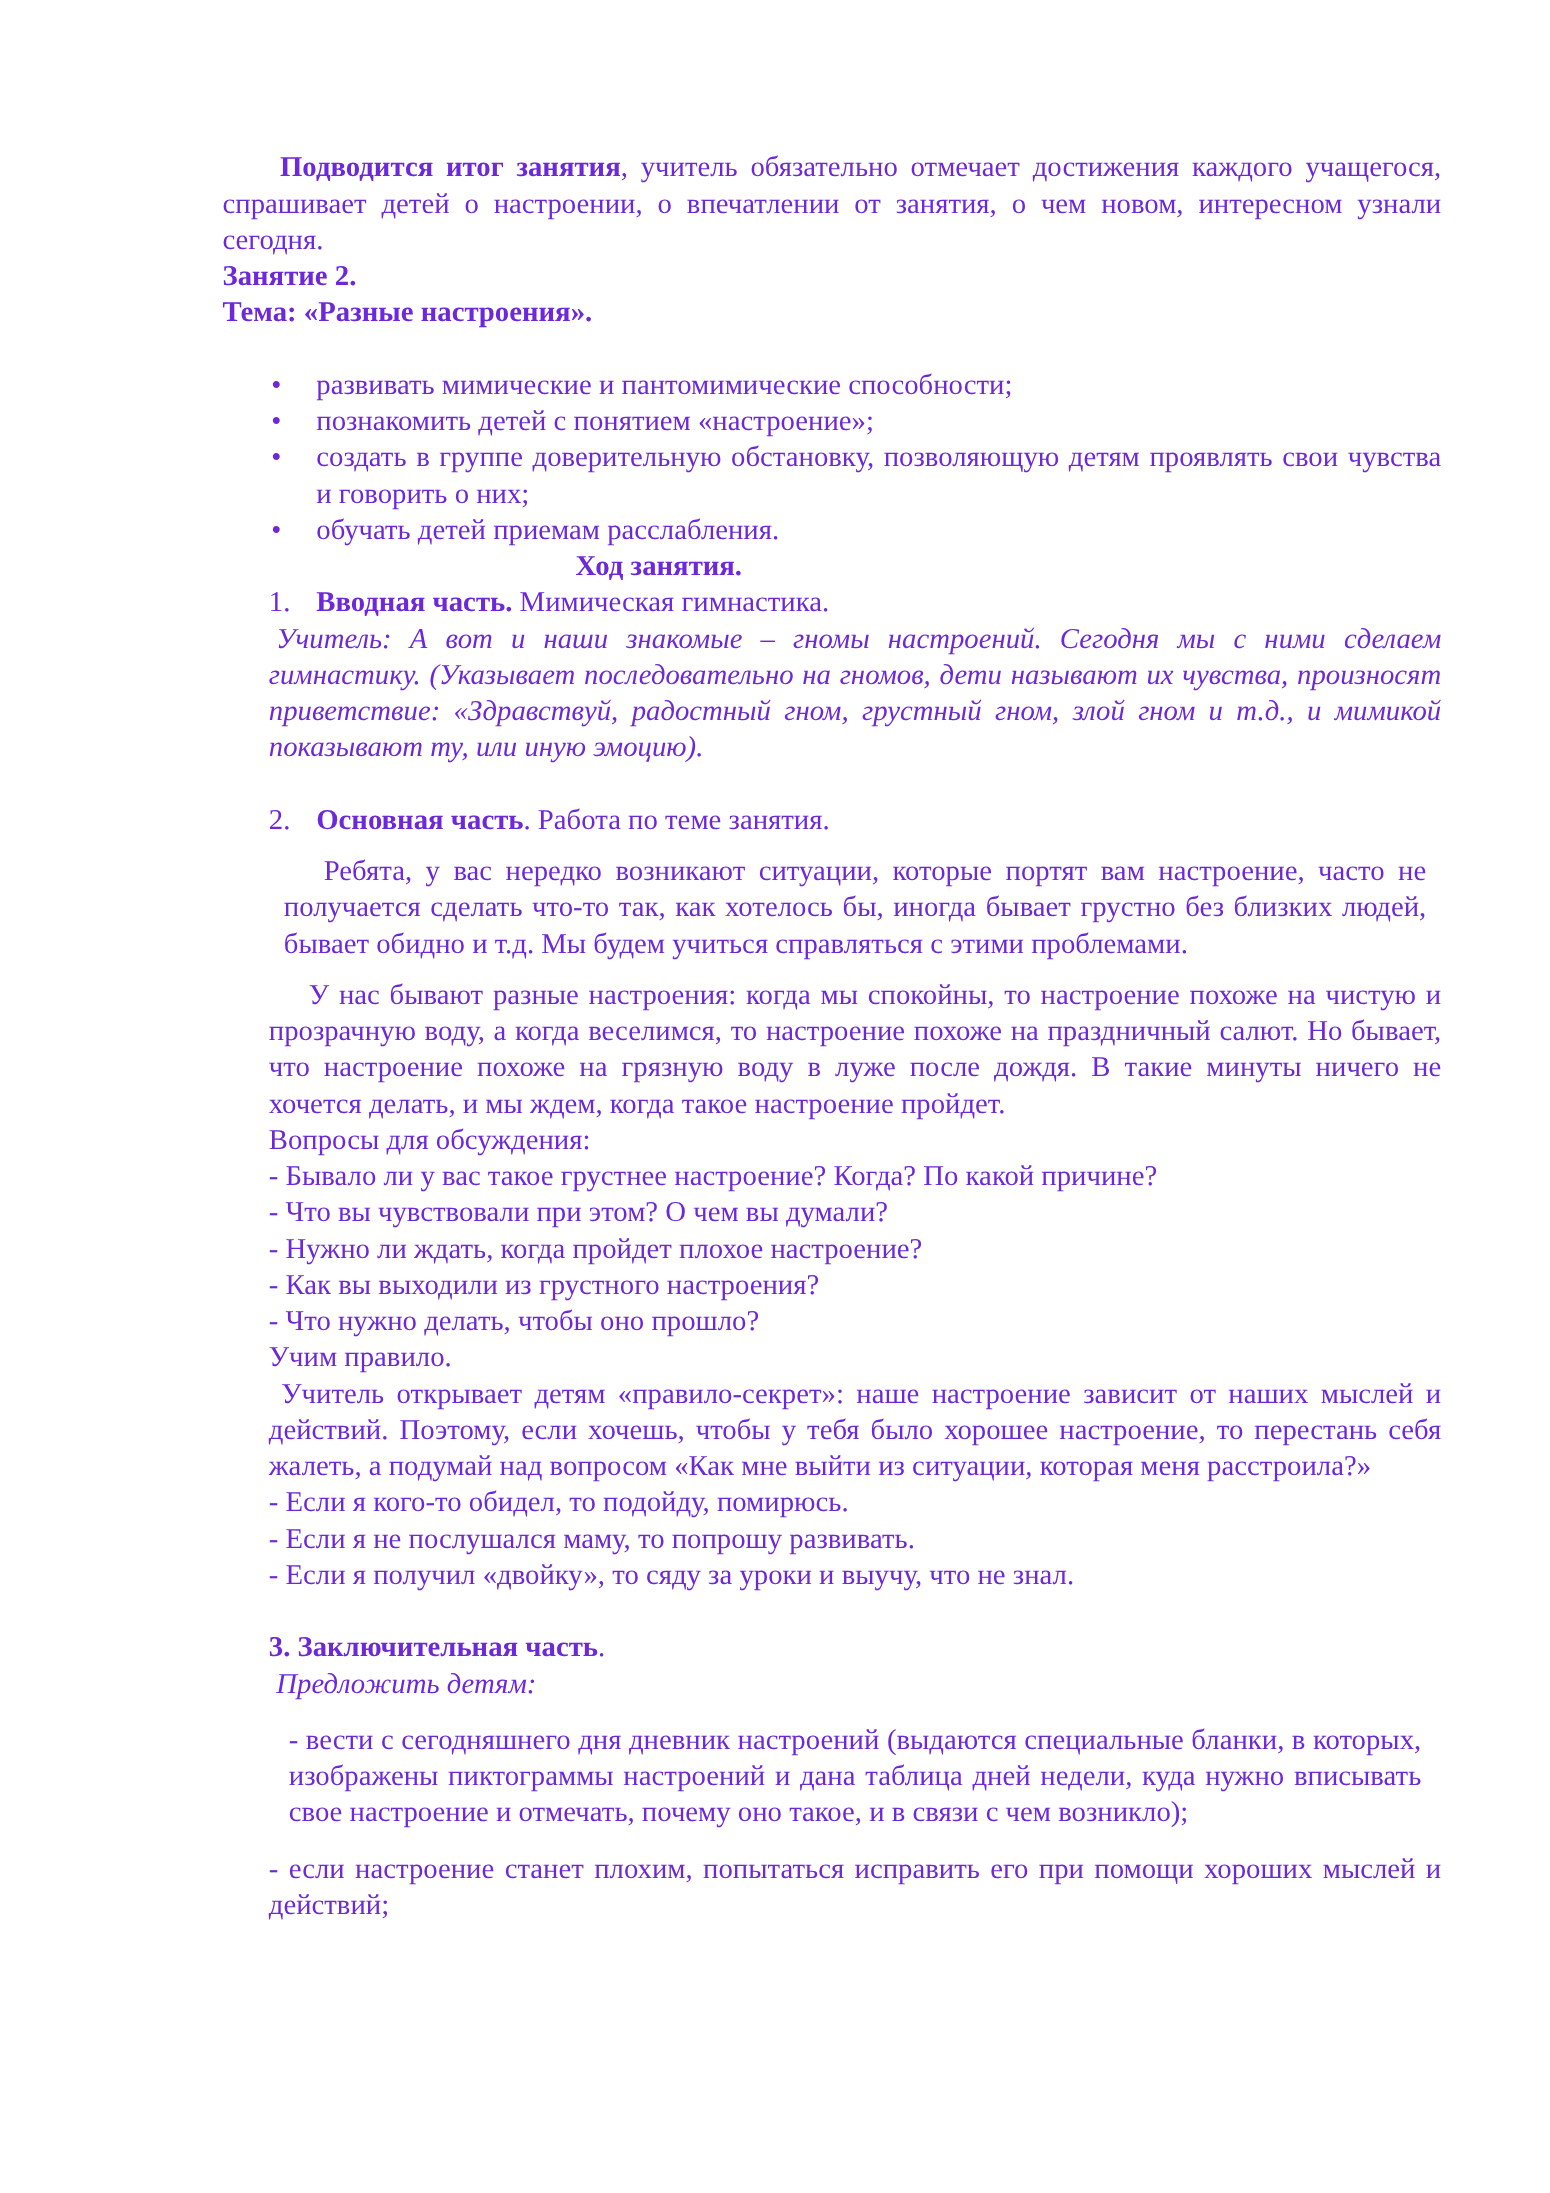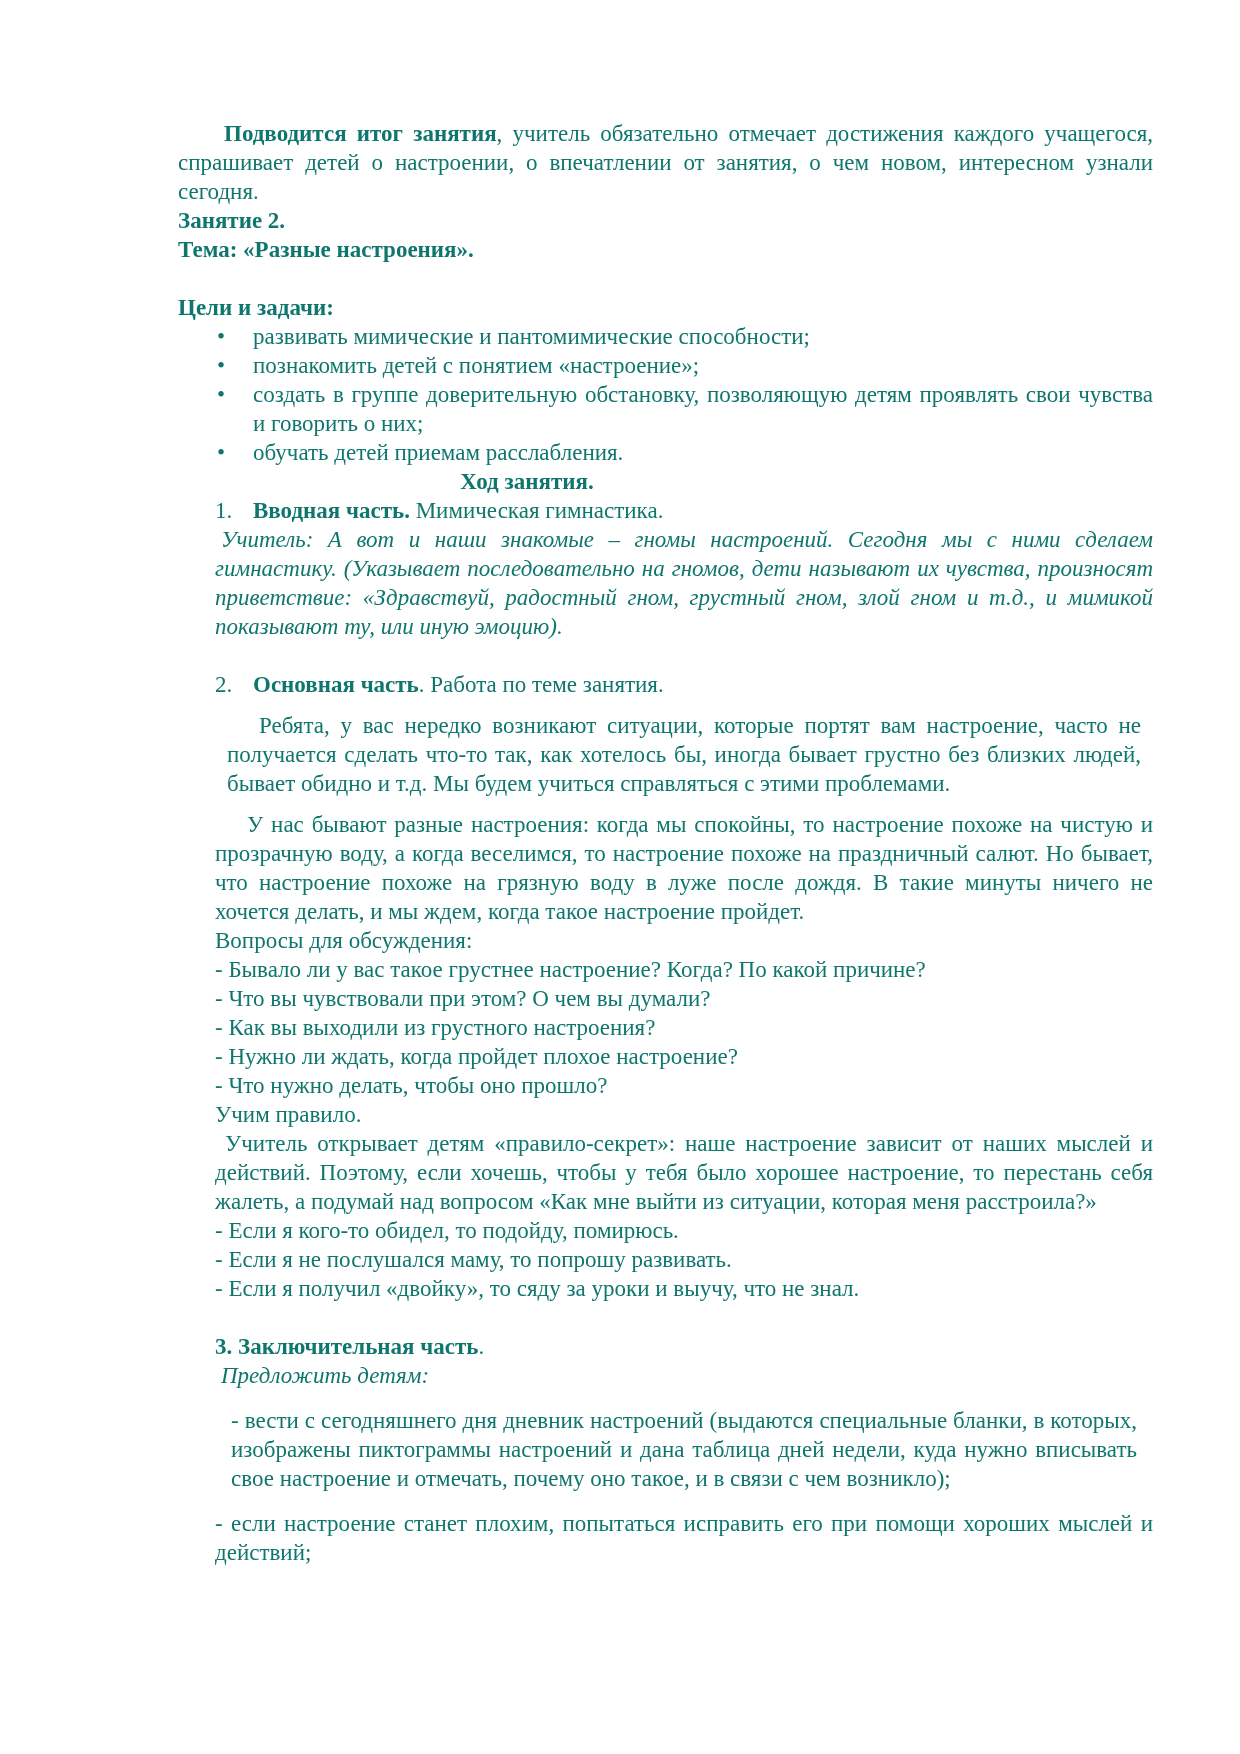--- a/index.html
+++ b/index.html
@@ -1,20 +1,20 @@
 <!DOCTYPE html>
 <html lang="ru"><head>
 <meta charset="utf-8">
 <style>
   html, body { margin:0; padding:0; background:#ffffff; }
   .page {
     position:relative;
     width:1240px; height:1588px;
     background:#ffffff;
-    color:#0f766e;
+    color:#6d28d9;
     font-family:"Liberation Serif", "DejaVu Serif", serif;
     font-size:23px;
     line-height:29px;
     overflow:hidden;
   }
   .top-block   { padding:119px 87px 0 178px; }
   .body-block  { padding:0 87px 0 215px; }
   .justify     { text-align:justify; }
   .b           { font-weight:bold; }
   .indent-lg   { text-indent:46px; }
@@ -31,21 +31,20 @@
 </head>
 <body>
 
 <div class="page">
 
   <div class="top-block">
     <p class="justify indent-lg" style="margin:0"><span class="b">Подводится итог занятия</span><span>, учитель обязательно отмечает достижения каждого учащегося, спрашивает детей о настроении, о впечатлении от занятия, о чем новом, интересном узнали сегодня.</span></p>
     <div class="b">Занятие 2.</div>
     <div class="b">Тема: «Разные настроения».</div>
     <div class="spacer"></div>
-    <div class="b">Цели и задачи:</div>
   </div>
 
   <div class="body-block">
 
     <div class="bullet-item"><span class="bullet-mark">•</span><span>развивать мимические и пантомимические способности;</span></div>
     <div class="bullet-item"><span class="bullet-mark">•</span><span>познакомить детей с понятием «настроение»;</span></div>
     <div class="bullet-item"><span class="bullet-mark">•</span><span>создать в группе доверительную обстановку, позволяющую детям проявлять свои чувства и говорить о них;</span></div>
     <div class="bullet-item"><span class="bullet-mark">•</span><span>обучать детей приемам расслабления.</span></div>
 
     <div class="center-line b">Ход занятия.</div>
@@ -57,22 +56,22 @@
     <div class="spacer"></div>
 
     <div class="num-line"><span class="num">2.</span><span class="b">Основная часть</span><span>. Работа по теме занятия.</span></div>
 
     <p class="justify indent-md" style="margin:12px">Ребята, у вас нередко возникают ситуации, которые портят вам настроение, часто не получается сделать что-то так, как хотелось бы, иногда бывает грустно без близких людей, бывает обидно и т.д. Мы будем учиться справляться с этими проблемами.</p>
     <p class="justify indent-md" style="margin:0">У нас бывают разные настроения: когда мы спокойны, то настроение похоже на чистую и прозрачную воду, а когда веселимся, то настроение похоже на праздничный салют. Но бывает, что настроение похоже на грязную воду в луже после дождя. В такие минуты ничего не хочется делать, и мы ждем, когда такое настроение пройдет.</p>
 
     <div>Вопросы для обсуждения:</div>
     <div>- Бывало ли у вас такое грустнее настроение? Когда? По какой причине?</div>
     <div>- Что вы  чувствовали при этом? О чем вы думали?</div>
+    <div>- Нужно ли ждать, когда пройдет плохое настроение?</div>
     <div>- Как вы выходили из грустного настроения?</div>
-    <div>- Нужно ли ждать, когда пройдет плохое настроение?</div>
     <div>- Что нужно делать, чтобы оно прошло?</div>
 
     <div>Учим правило.</div>
     <p class="justify indent-sm" style="margin:0">Учитель  открывает детям  «правило-секрет»: наше настроение зависит от наших мыслей и действий. Поэтому, если хочешь, чтобы у тебя было хорошее настроение, то перестань себя жалеть, а подумай над вопросом «Как мне выйти из ситуации, которая меня расстроила?»</p>
 
     <div>- Если я кого-то обидел, то подойду, помирюсь.</div>
     <div>- Если я не послушался маму, то попрошу развивать.</div>
     <div>- Если я получил «двойку», то сяду за уроки и выучу, что не знал.</div>
 
     <div class="spacer"></div>

